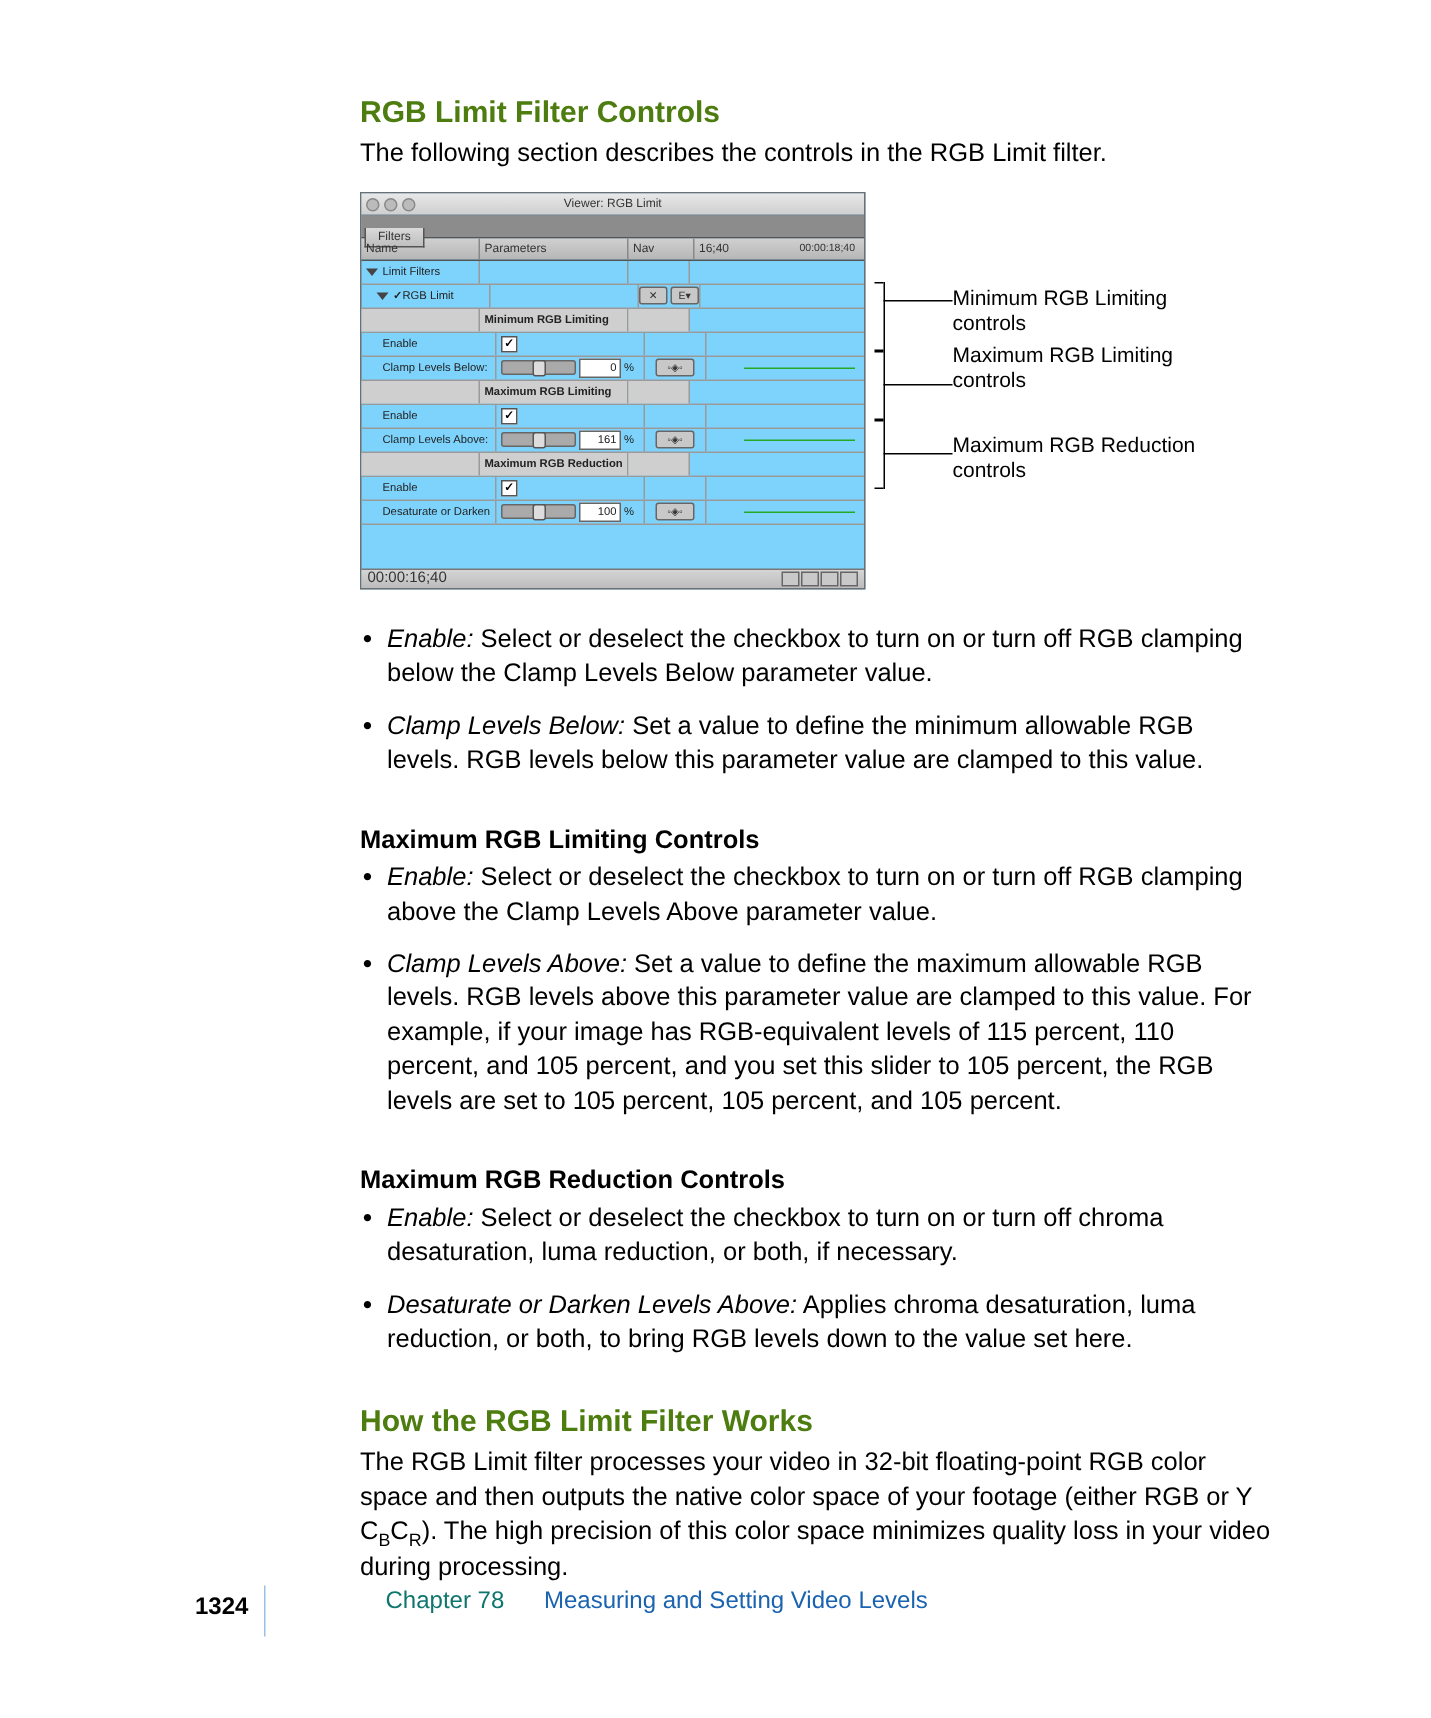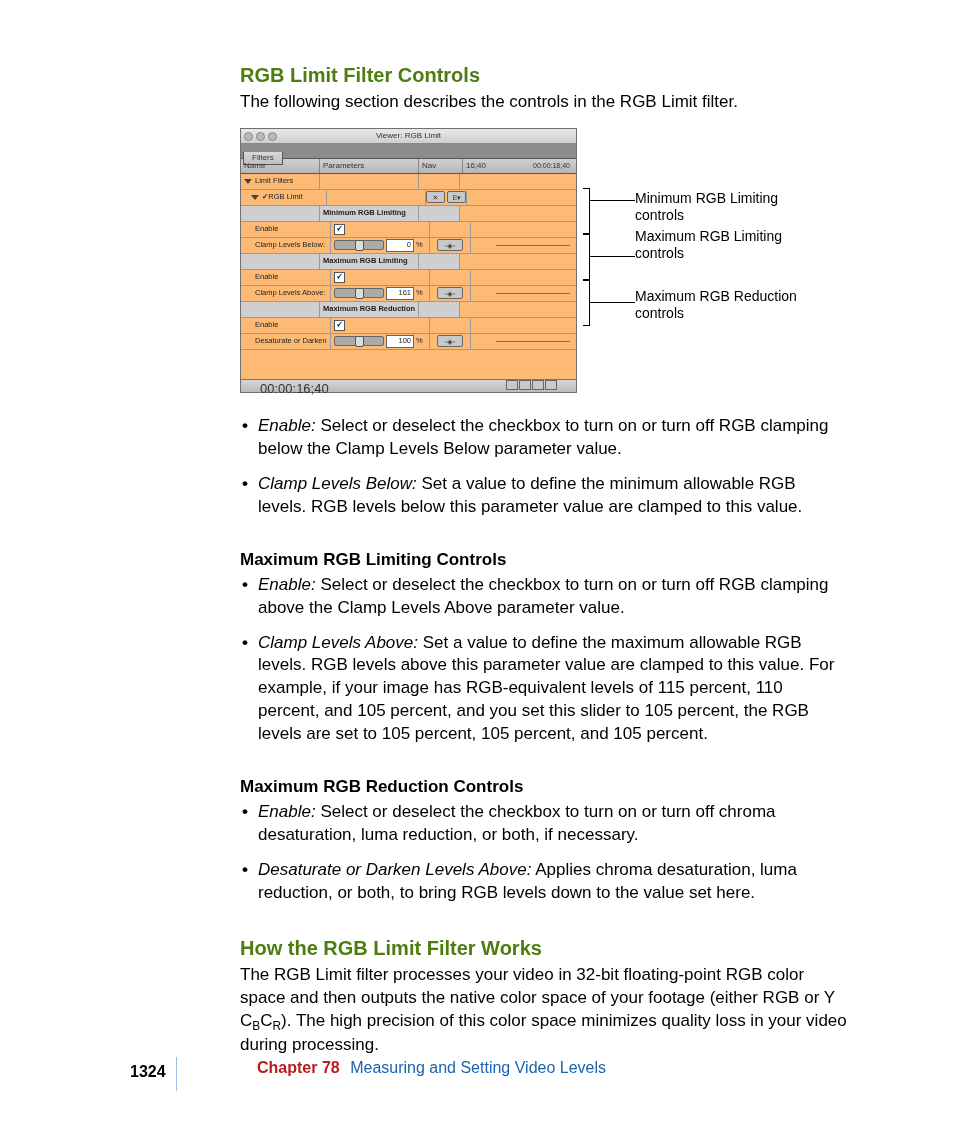--- a/index.html
+++ b/index.html
@@ -23,21 +23,21 @@
   .bold-hd{font-weight:700;margin:6px 0 2px 0;font-size:17px;}
   ul.bul{margin:0 0 12px 0;padding:0 0 0 18px;}
   ul.bul>li{list-style:none;position:relative;margin:0 6px 12px 0;padding-left:0;}
   ul.bul>li::before{content:"•";position:absolute;left:-16px;top:0;font-weight:700;color:#000;}
   .italic{font-style:italic;}
   .sub{font-size:.7em;vertical-align:sub;}
   .figure-wrap{display:flex;align-items:stretch;margin:14px 0 22px 0;}
   .screenshot{
     width:335px;height:263px;
     border:1px solid #6f6f6f;
-    background:#fdba74;
+    background:#7dd3fc;
     position:relative;
     font-family:"Lucida Grande","Helvetica Neue",Arial,sans-serif;
   }
   .titlebar{
     height:14px;
     background:linear-gradient(#e8e8e8,#cfcfcf);
     border-bottom:1px solid #888;
     font-size:8px;text-align:center;color:#333;line-height:14px;
     position:relative;
   }
@@ -60,39 +60,39 @@
   .row.section .c1,.row.section .c2,.row.section .c3{background:#cfcfcf;}
   .row.section .c2{font-weight:700;}
   .tri{width:0;height:0;border-left:4px solid transparent;border-right:4px solid transparent;border-top:5px solid #444;display:inline-block;margin-right:3px;}
   .chk{width:9px;height:9px;border:1px solid #555;background:#fff;display:inline-flex;align-items:center;justify-content:center;font-size:8px;color:#000;font-weight:700;}
   .slider{width:48px;height:8px;background:#aaa;border:1px solid #666;border-radius:2px;position:relative;}
   .slider::after{content:"";position:absolute;left:20px;top:-1px;width:7px;height:9px;background:#ddd;border:1px solid #555;border-radius:2px;}
   .valbox{border:1px solid #666;background:#fff;font-size:7.5px;padding:0 2px;min-width:22px;text-align:right;display:inline-block;}
   .pct{font-size:7.5px;}
   .kfbtn{width:24px;height:10px;border:1px solid #666;background:#c8c8c8;border-radius:2px;font-size:7px;display:flex;align-items:center;justify-content:center;color:#333;}
   .greenbar{position:absolute;left:24%;right:6%;top:50%;height:1px;background:#26a926;}
-  .statusbar{position:absolute;left:0;right:0;bottom:0;height:12px;background:linear-gradient(#d5d5d5,#bcbcbc);border-top:1px solid #777;font-size:13px;color:#333;display:flex;padding:0 19px;justify-content:space-between;}
+  .statusbar{position:absolute;left:0;right:0;bottom:0;height:12px;background:linear-gradient(#d5d5d5,#bcbcbc);border-top:1px solid #777;font-size:10px;color:#333;display:flex;align-items:center;padding:0 4px;justify-content:space-between;}
   .miniscroll{display:flex;gap:1px;}
   .miniscroll span{width:10px;height:8px;border:1px solid #666;background:#c9c9c9;}
   
   .annot-col{position:relative;flex:1;margin-left:0;}
   .annot{position:absolute;font-size:14px;color:#000;line-height:1.2;white-space:nowrap;}
   .annot .lead{position:absolute;border-top:1px solid #000;height:0;}
   .bracket{position:absolute;border-right:1px solid #000;width:6px;}
   .bracket::before,.bracket::after{content:"";position:absolute;right:0;width:6px;border-top:1px solid #000;}
   .bracket::before{top:0;} .bracket::after{bottom:0;}
   
   .footer{
     position:absolute;left:0;bottom:54px;width:100%;
     display:flex;align-items:flex-start;
     font-size:16px;
   }
   .footer .bar{width:176px;border-right:1px solid #9cc0e4;height:34px;margin-right:20px;}
   .footer .pg{font-weight:700;color:#000;position:absolute;left:130px;bottom:8px;}
-  .footer .chap{color:#b91c1c;font-weight:700;margin-right:6px;}
+  .footer .chap{color:#0f766e;font-weight:400;margin-right:22px;}
   .footer .chtitle{color:#1a63b0;}
 </style>
 </head>
 <body>
 
 <div class="page">
 
   <h3 class="blue">RGB Limit Filter Controls</h3>
   <p>The following section describes the controls in the RGB Limit filter.</p>
 

